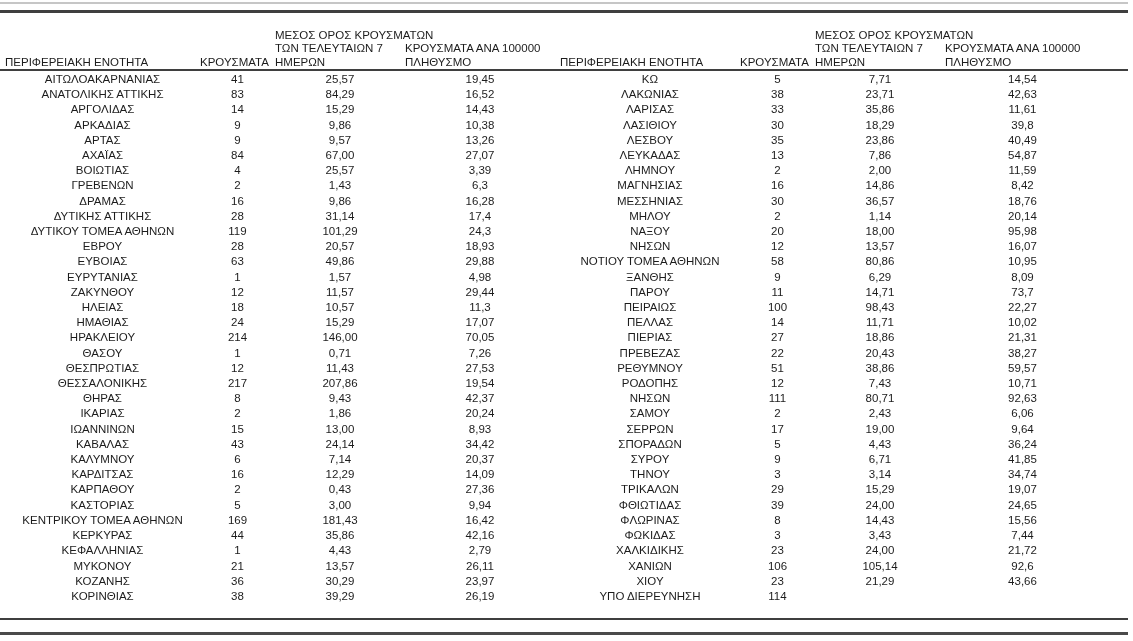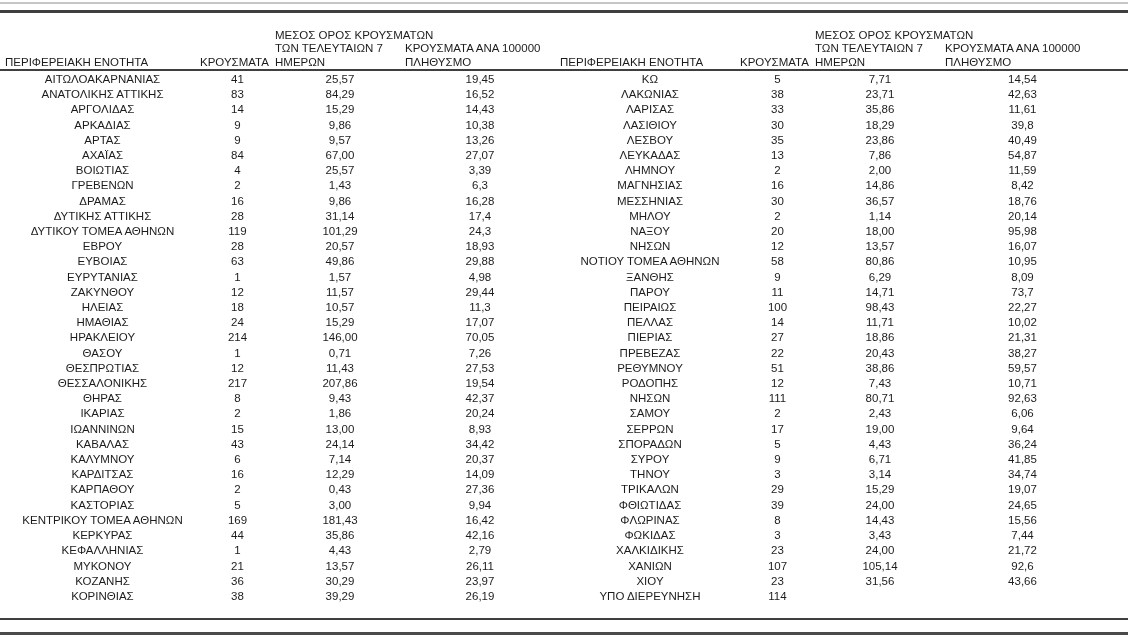--- a/index.html
+++ b/index.html
@@ -514,28 +514,28 @@
         <td>7,44</td>
       </tr>
       <tr>
         <td>ΧΑΛΚΙΔΙΚΗΣ</td>
         <td>23</td>
         <td>24,00</td>
         <td>21,72</td>
       </tr>
       <tr>
         <td>ΧΑΝΙΩΝ</td>
-        <td>107</td>
+        <td>106</td>
         <td>105,14</td>
         <td>92,6</td>
       </tr>
       <tr>
         <td>ΧΙΟΥ</td>
         <td>23</td>
-        <td>31,56</td>
+        <td>21,29</td>
         <td>43,66</td>
       </tr>
       <tr>
         <td>ΥΠΟ ΔΙΕΡΕΥΝΗΣΗ</td>
         <td>114</td>
         <td></td>
         <td></td>
       </tr>
     </tbody>
 </table>

